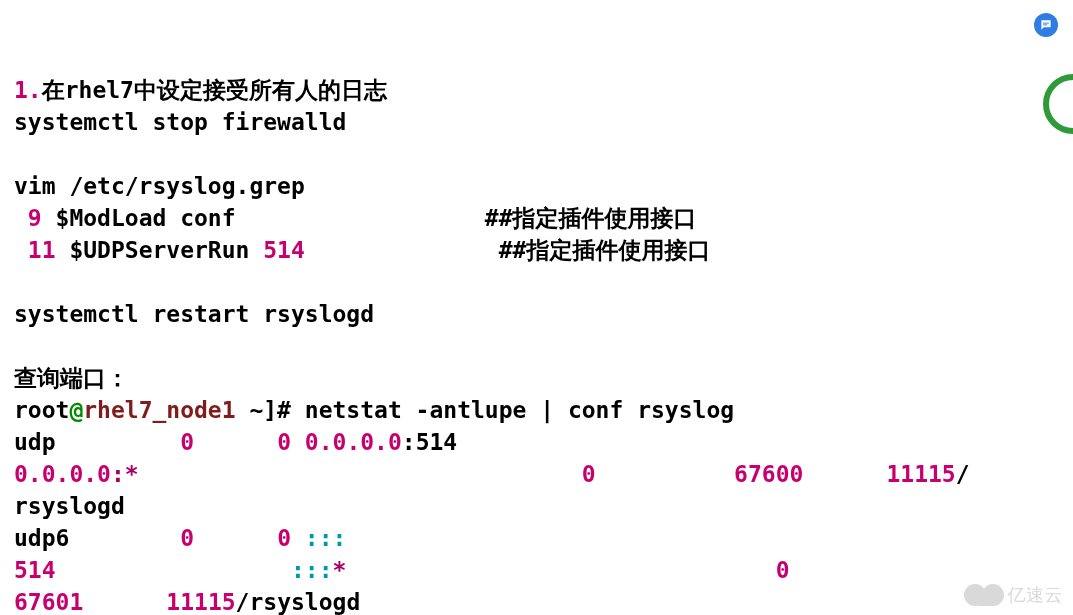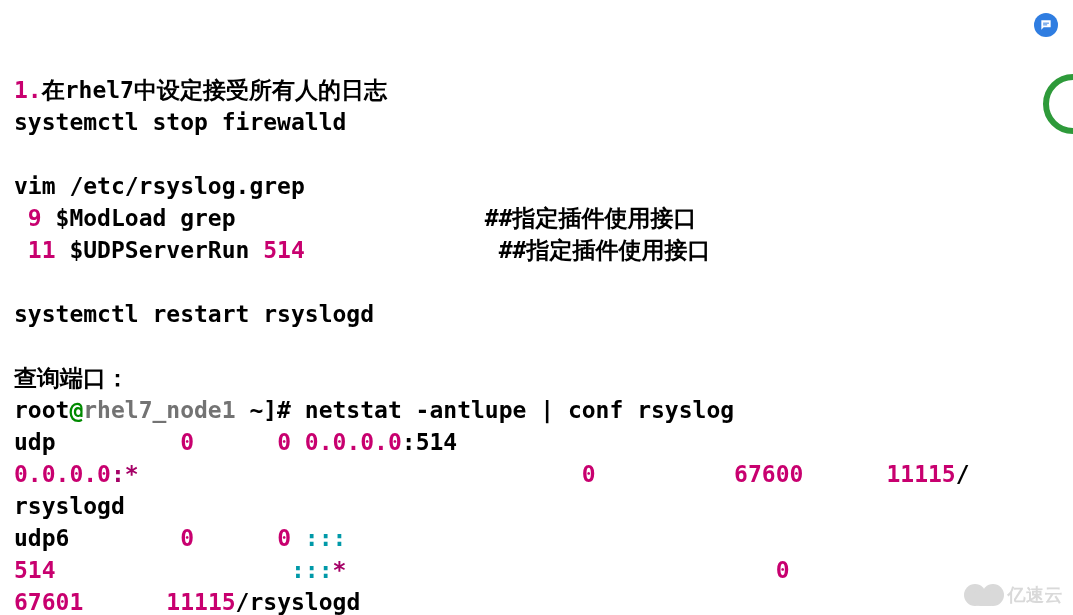--- a/index.html
+++ b/index.html
@@ -15,21 +15,21 @@
     color: #000000;
     overflow: hidden;
     position: relative;
   }
   .content {
     padding: 42px 14px 0 14px;
     white-space: pre;
   }
   .magenta { color: #c8006f; }
   .dark-magenta { color: #a50066; }
-  .teal-strong { color: #737373; }
+  .teal-strong { color: #7f1d1d; }
   .green { color: #008a00; }
   .cyan { color: #0099a8; }
 
   
   .chat-icon {
     position: absolute;
     top: 13px;
     right: 15px;
     width: 24px;
     height: 24px;
@@ -52,21 +52,21 @@
     background: #ffffff;
     border: 6px solid #2e9a3a;
   }
 
   
   .watermark {
     position: absolute;
     bottom: 4px;
     right: 10px;
     font-size: 18px;
-    font-weight: bold;
+    font-weight: normal;
     color: #d9d9d9;
     letter-spacing: 0.5px;
     display: flex;
     align-items: center;
     gap: 2px;
   }
   .watermark .cloud {
     position: relative;
     width: 42px;
     height: 22px;
@@ -97,21 +97,21 @@
   </svg>
 </div>
 
 <div class="green-sliver"></div>
 
 <div class="content">
 <span class="magenta">1.</span><span>在rhel7中设定接受所有人的日志</span>
 <span>systemctl stop firewalld</span>
 
 <span>vim /etc/rsyslog.grep</span>
-<span class="magenta"> 9</span><span> $ModLoad grep</span>                  <span>##指定插件使用接口</span>
+<span class="magenta"> 9</span><span> $ModLoad conf</span>                  <span>##指定插件使用接口</span>
 <span class="magenta"> 11</span><span> $UDPServerRun </span><span class="magenta">514</span>              <span>##指定插件使用接口</span>
 
 <span>systemctl restart rsyslogd</span>
 
 <span>查询端口：</span>
 <span>root</span><span class="green">@</span><span class="teal-strong">rhel7_node1</span><span> ~]# </span><span>netstat -antlupe | conf rsyslog</span>
 <span>udp</span>         <span class="magenta">0</span>      <span class="magenta">0</span> <span class="magenta">0.0.0.0</span><span>:514</span>
 <span class="magenta">0.0.0.0</span><span class="dark-magenta">:*</span>                                <span class="magenta">0</span>          <span class="magenta">67600</span>      <span class="magenta">11115</span><span>/</span>
 <span>rsyslogd</span>
 <span>udp6</span>        <span class="magenta">0</span>      <span class="magenta">0</span> <span class="cyan">:::</span>

